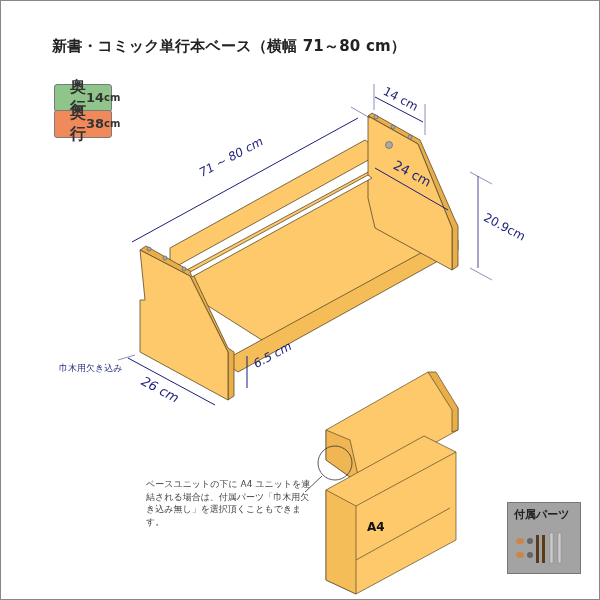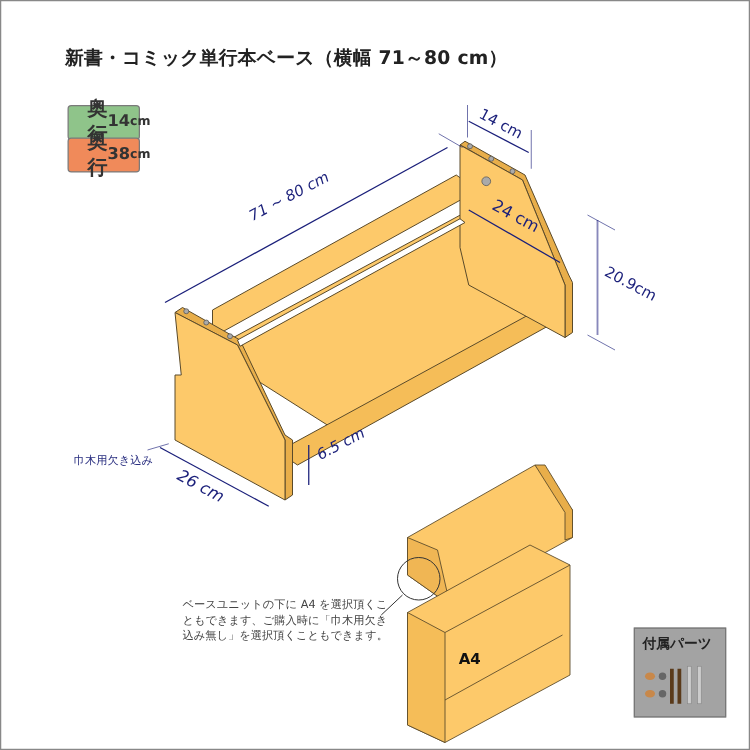--- a/index.html
+++ b/index.html
@@ -105,21 +105,21 @@
     <polygon points="326,490 356,506 356,594 326,580" fill="#f5bd58"></polygon>
     <line x1="356" y1="506" x2="456" y2="452"></line>
     <line x1="356" y1="560" x2="450" y2="508"></line>
   </g>
   <circle cx="335" cy="463" r="17" fill="none" stroke="#333" stroke-width="0.8"></circle>
   <line x1="322" y1="476" x2="305" y2="492" stroke="#333" stroke-width="0.8"></line>
 </svg>
 <div style="position:absolute;left:335px;top:520px;font-size:12px;font-weight:bold;color:#111;margin-left:32px;">A4</div>
 
 <div class="caption">
-  <p>ベースユニットの下に A4 を選択頂くこともできます、ご購入時に「巾木用欠き込み無し」を選択頂くこともできます。</p>
+  <p>ベースユニットの下に A4 ユニットを連結される場合は、付属パーツ「巾木用欠き込み無し」を選択頂くこともできます。</p>
 </div>
 
 <div class="parts">
   <div class="label">付属パーツ</div>
   <svg width="72" height="70">
     <ellipse cx="12" cy="38" rx="4" ry="3" fill="#c8884a"></ellipse>
     <ellipse cx="12" cy="52" rx="4" ry="3" fill="#c8884a"></ellipse>
     <circle cx="22" cy="38" r="3" fill="#666"></circle>
     <circle cx="22" cy="52" r="3" fill="#666"></circle>
     <rect x="28" y="32" width="3" height="28" fill="#5a3a1a"></rect>

